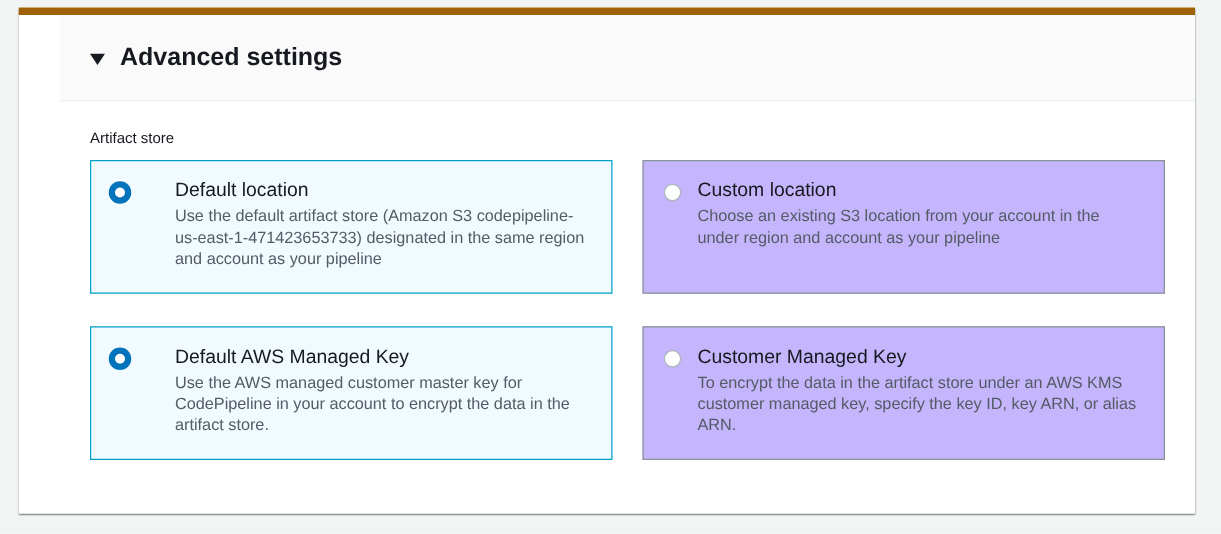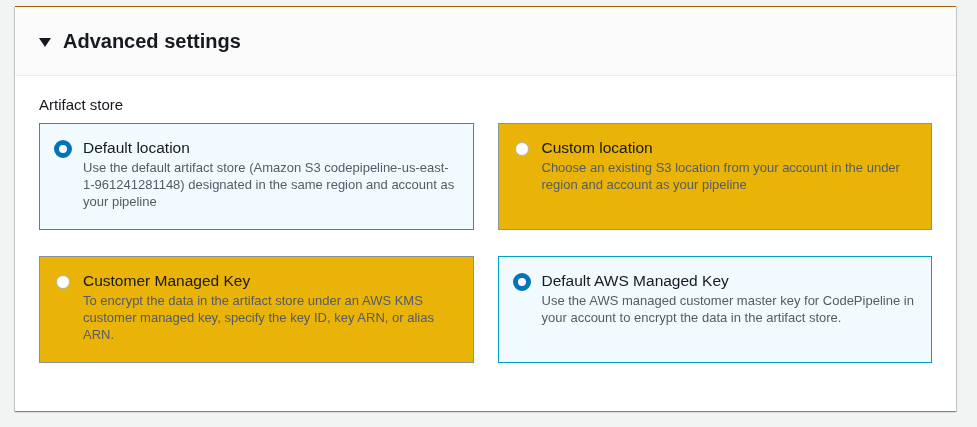--- a/index.html
+++ b/index.html
@@ -6,42 +6,43 @@
   body {
     width: 977px; height: 427px;
     background: #f2f3f3;
     font-family: "Liberation Sans", "DejaVu Sans", sans-serif;
     position: relative; overflow: hidden;
   }
   .panel {
     position: absolute; left: 15px; top: 6px; width: 941px; height: 405px;
     background: #ffffff;
     box-shadow: 0 1px 1px 0 rgba(0,28,36,.3), 1px 1px 1px 0 rgba(0,28,36,.15), -1px 1px 1px 0 rgba(0,28,36,.15);
-    border-top: 1px solid #a16207;
+    border-top: 6px solid #a16207;
     box-sizing: border-box;
+    padding-left: 33px;
   }
   .panel-header {
     height: 69px; background: #fafafa; border-bottom: 1px solid #eaeded;
     display: flex; align-items: center; padding-left: 24px; box-sizing: border-box;
     cursor: pointer;
   }
   .caret {
     width: 0; height: 0;
     border-left: 6px solid transparent; border-right: 6px solid transparent;
     border-top: 9px solid #16191f; margin-right: 12px; margin-top: 2px;
   }
   .panel-title { font-size: 20px; font-weight: bold; color: #16191f; }
   .panel-body { padding: 20px 24px 0 24px; }
-  .group-label { font-size: 15px; color: #16191f; margin: 0 0 9px 0; line-height: 18px; }
+  .group-label { font-size: 12px; color: #16191f; margin: 0 0 9px 0; line-height: 18px; }
   .tiles { display: flex; gap: 24px; margin-bottom: 26px; }
   .tile {
     box-sizing: border-box; width: 435px; border: 1px solid #879596;
-    background: #eab308; padding: 14px 16px 12px 16px; display: flex; cursor: pointer;
+    background: #c4b5fd; padding: 14px 16px 12px 16px; display: flex; cursor: pointer;
   }
-  .tile.selected { border-color: #00a1c9; background: #f1faff; }
+  .tile.selected { border-color: #00a1c9; background: #f1faff; gap: 24px; }
   .tile.t1 { height: 107px; }
   .tile.t2 { height: 107px; }
   .radio {
     width: 14px; height: 14px; border-radius: 50%; border: 1.5px solid #aab7b8;
     background: #ffffff; flex: 0 0 auto; margin-top: 4px; margin-right: 13px; box-sizing: border-box;
   }
   .tile.selected .radio { border: 5px solid #0073bb; background: #ffffff; width: 18px; height: 18px; margin-top: 2px; margin-left: -2px; margin-right: 11px; }
   .tile-text { flex: 1; }
   .tile-title { font-size: 15.5px; color: #16191f; line-height: 20px; }
   .tile-desc { font-size: 13px; color: #545b64; line-height: 17px; margin-top: 1px; }
@@ -54,42 +55,42 @@
     <span class="caret"></span>
     <span class="panel-title">Advanced settings</span>
   </div>
   <div class="panel-body">
     <div class="group-label">Artifact store</div>
     <div class="tiles">
       <div class="tile t1 selected">
         <span class="radio"></span>
         <div class="tile-text">
           <div class="tile-title">Default location</div>
-          <div class="tile-desc">Use the default artifact store (Amazon S3 codepipeline-us-east-1-961241281148) designated in the same region and account as your pipeline</div>
+          <div class="tile-desc">Use the default artifact store (Amazon S3 codepipeline-us-east-1-471423653733) designated in the same region and account as your pipeline</div>
         </div>
       </div>
       <div class="tile t1">
         <span class="radio"></span>
         <div class="tile-text">
           <div class="tile-title">Custom location</div>
           <div class="tile-desc">Choose an existing S3 location from your account in the under region and account as your pipeline</div>
         </div>
       </div>
     </div>
 
     <div class="tiles">
+      <div class="tile t2 selected">
+        <span class="radio"></span>
+        <div class="tile-text">
+          <div class="tile-title">Default AWS Managed Key</div>
+          <div class="tile-desc">Use the AWS managed customer master key for CodePipeline in your account to encrypt the data in the artifact store.</div>
+        </div>
+      </div>
       <div class="tile t2">
         <span class="radio"></span>
         <div class="tile-text">
           <div class="tile-title">Customer Managed Key</div>
           <div class="tile-desc">To encrypt the data in the artifact store under an AWS KMS customer managed key, specify the key ID, key ARN, or alias ARN.</div>
         </div>
       </div>
-      <div class="tile t2 selected">
-        <span class="radio"></span>
-        <div class="tile-text">
-          <div class="tile-title">Default AWS Managed Key</div>
-          <div class="tile-desc">Use the AWS managed customer master key for CodePipeline in your account to encrypt the data in the artifact store.</div>
-        </div>
-      </div>
     </div>
   </div>
 </div>
 
 </body></html>

